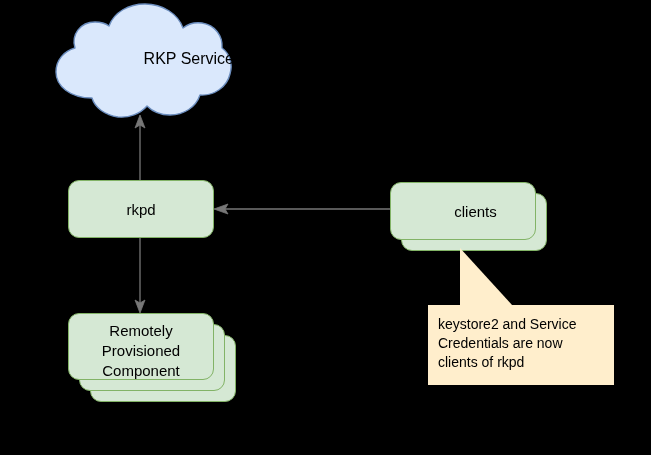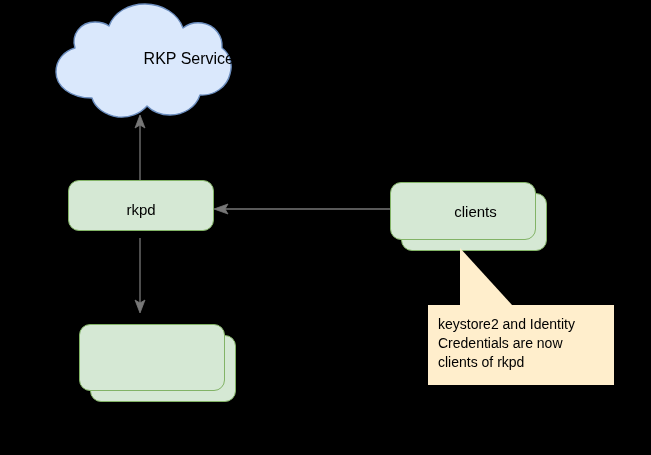--- a/index.html
+++ b/index.html
@@ -64,21 +64,21 @@
   
   .stack {
     position: absolute;
   }
 
   
   #rkpd-box {
     left: 68px;
     top: 180px;
     width: 146px;
-    height: 51px;
+    height: 58px;
   }
   #rkpd-box .node-label { top: 19px; }
 
   
   #clients-stack { left: 390px; top: 182px; width: 160px; height: 68px; }
   #clients-back { left: 11px;  top: 11px; width: 146px; height: 58px; }
   #clients-front{ left: 0px;   top: 0px;  width: 146px; height: 58px; }
   #clients-front .node-label { top: 19px; padding-left: 25px; }
 
   
@@ -157,20 +157,25 @@
   <div class="stack" id="clients-stack">
     <div class="gbox" id="clients-back"></div>
     <div class="gbox" id="clients-front">
       <div class="node-label">clients</div>
     </div>
   </div>
 
   <div class="stack" id="rpc-stack">
     <div class="gbox" id="rpc-back2"></div>
     <div class="gbox" id="rpc-back1"></div>
+    <div class="gbox" id="rpc-front">
+      <div class="node-label">Remotely
+Provisioned
+Component</div>
+    </div>
   </div>
 
   <svg id="connectors">
     <defs>
       <marker id="arrow-up" markerWidth="10" markerHeight="10" refX="5" refY="2.2" orient="auto" markerUnits="strokeWidth">
         <path d="M 5 0 L 9 9 L 5 6.5 L 1 9 Z" fill="#777777"></path>
       </marker>
     </defs>
 
     <g>
@@ -187,16 +192,16 @@
       <line x1="390" y1="209" x2="224" y2="209" stroke="#777777" stroke-width="1.3"></line>
       <path d="M 214 209 L 228 214 L 225 209 L 228 204 Z" fill="#777777" stroke="#777777" stroke-width="0.8"></path>
     </g>
   </svg>
 
   <svg id="callout-pointer">
     <path d="M 5 2 L 57 59 L 5 59 Z" fill="#ffeecc"></path>
   </svg>
 
   <div id="callout">
-    <div id="callout-text">keystore2 and Identity Credentials are now clients of rkpd</div>
+    <div id="callout-text">keystore2 and Service Credentials are now clients of rkpd</div>
   </div>
 
 </div>
 
 </body></html>

